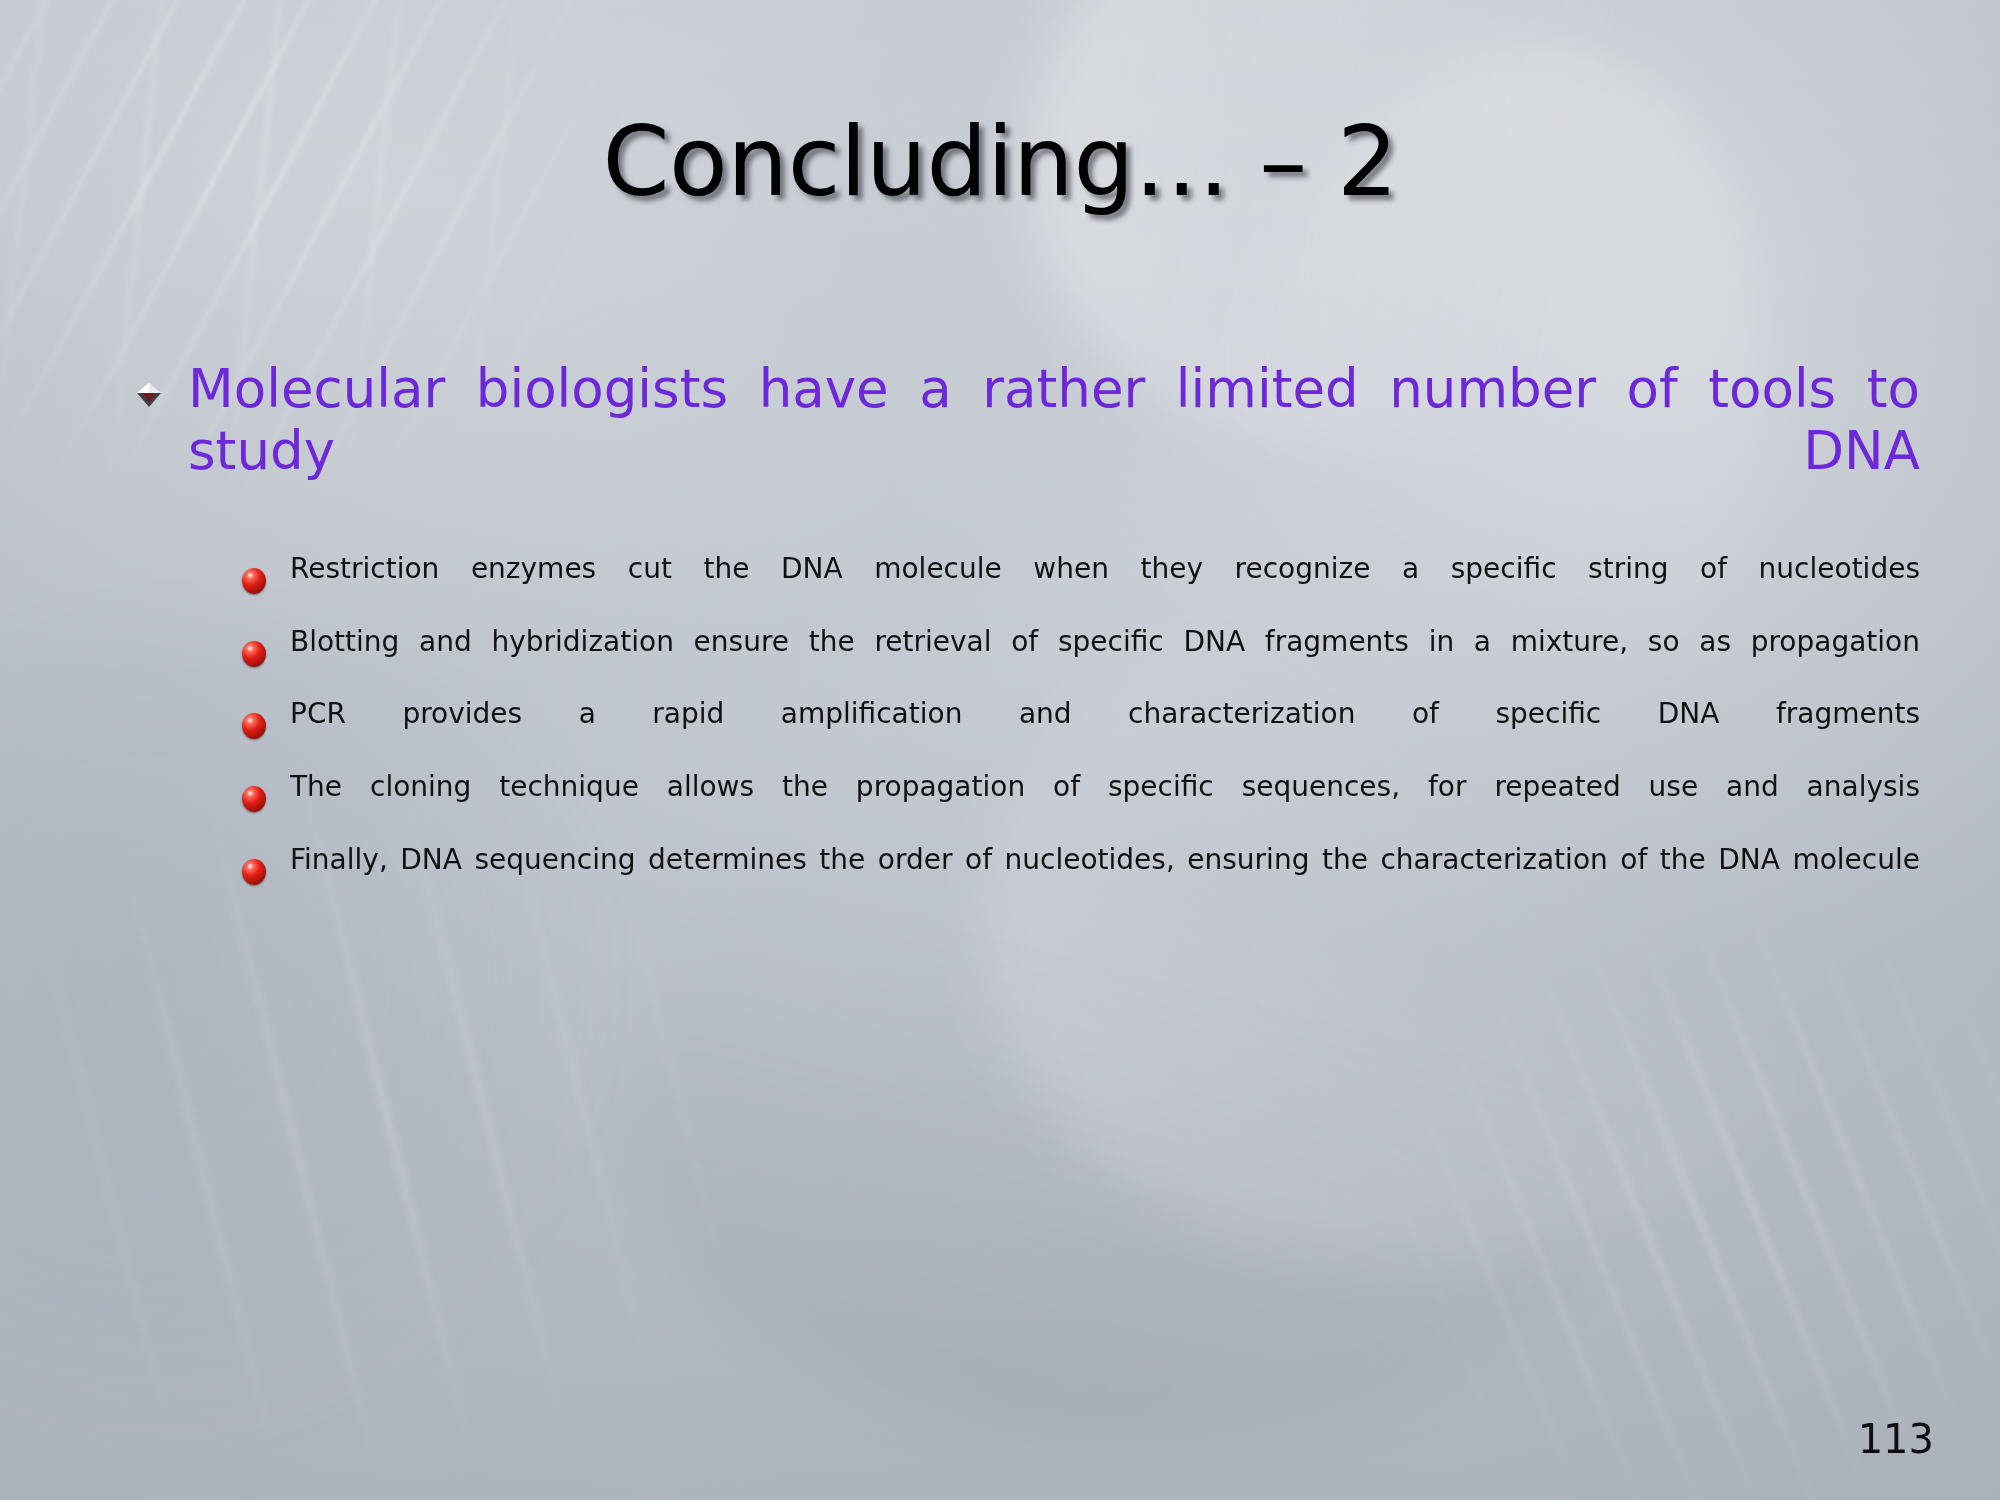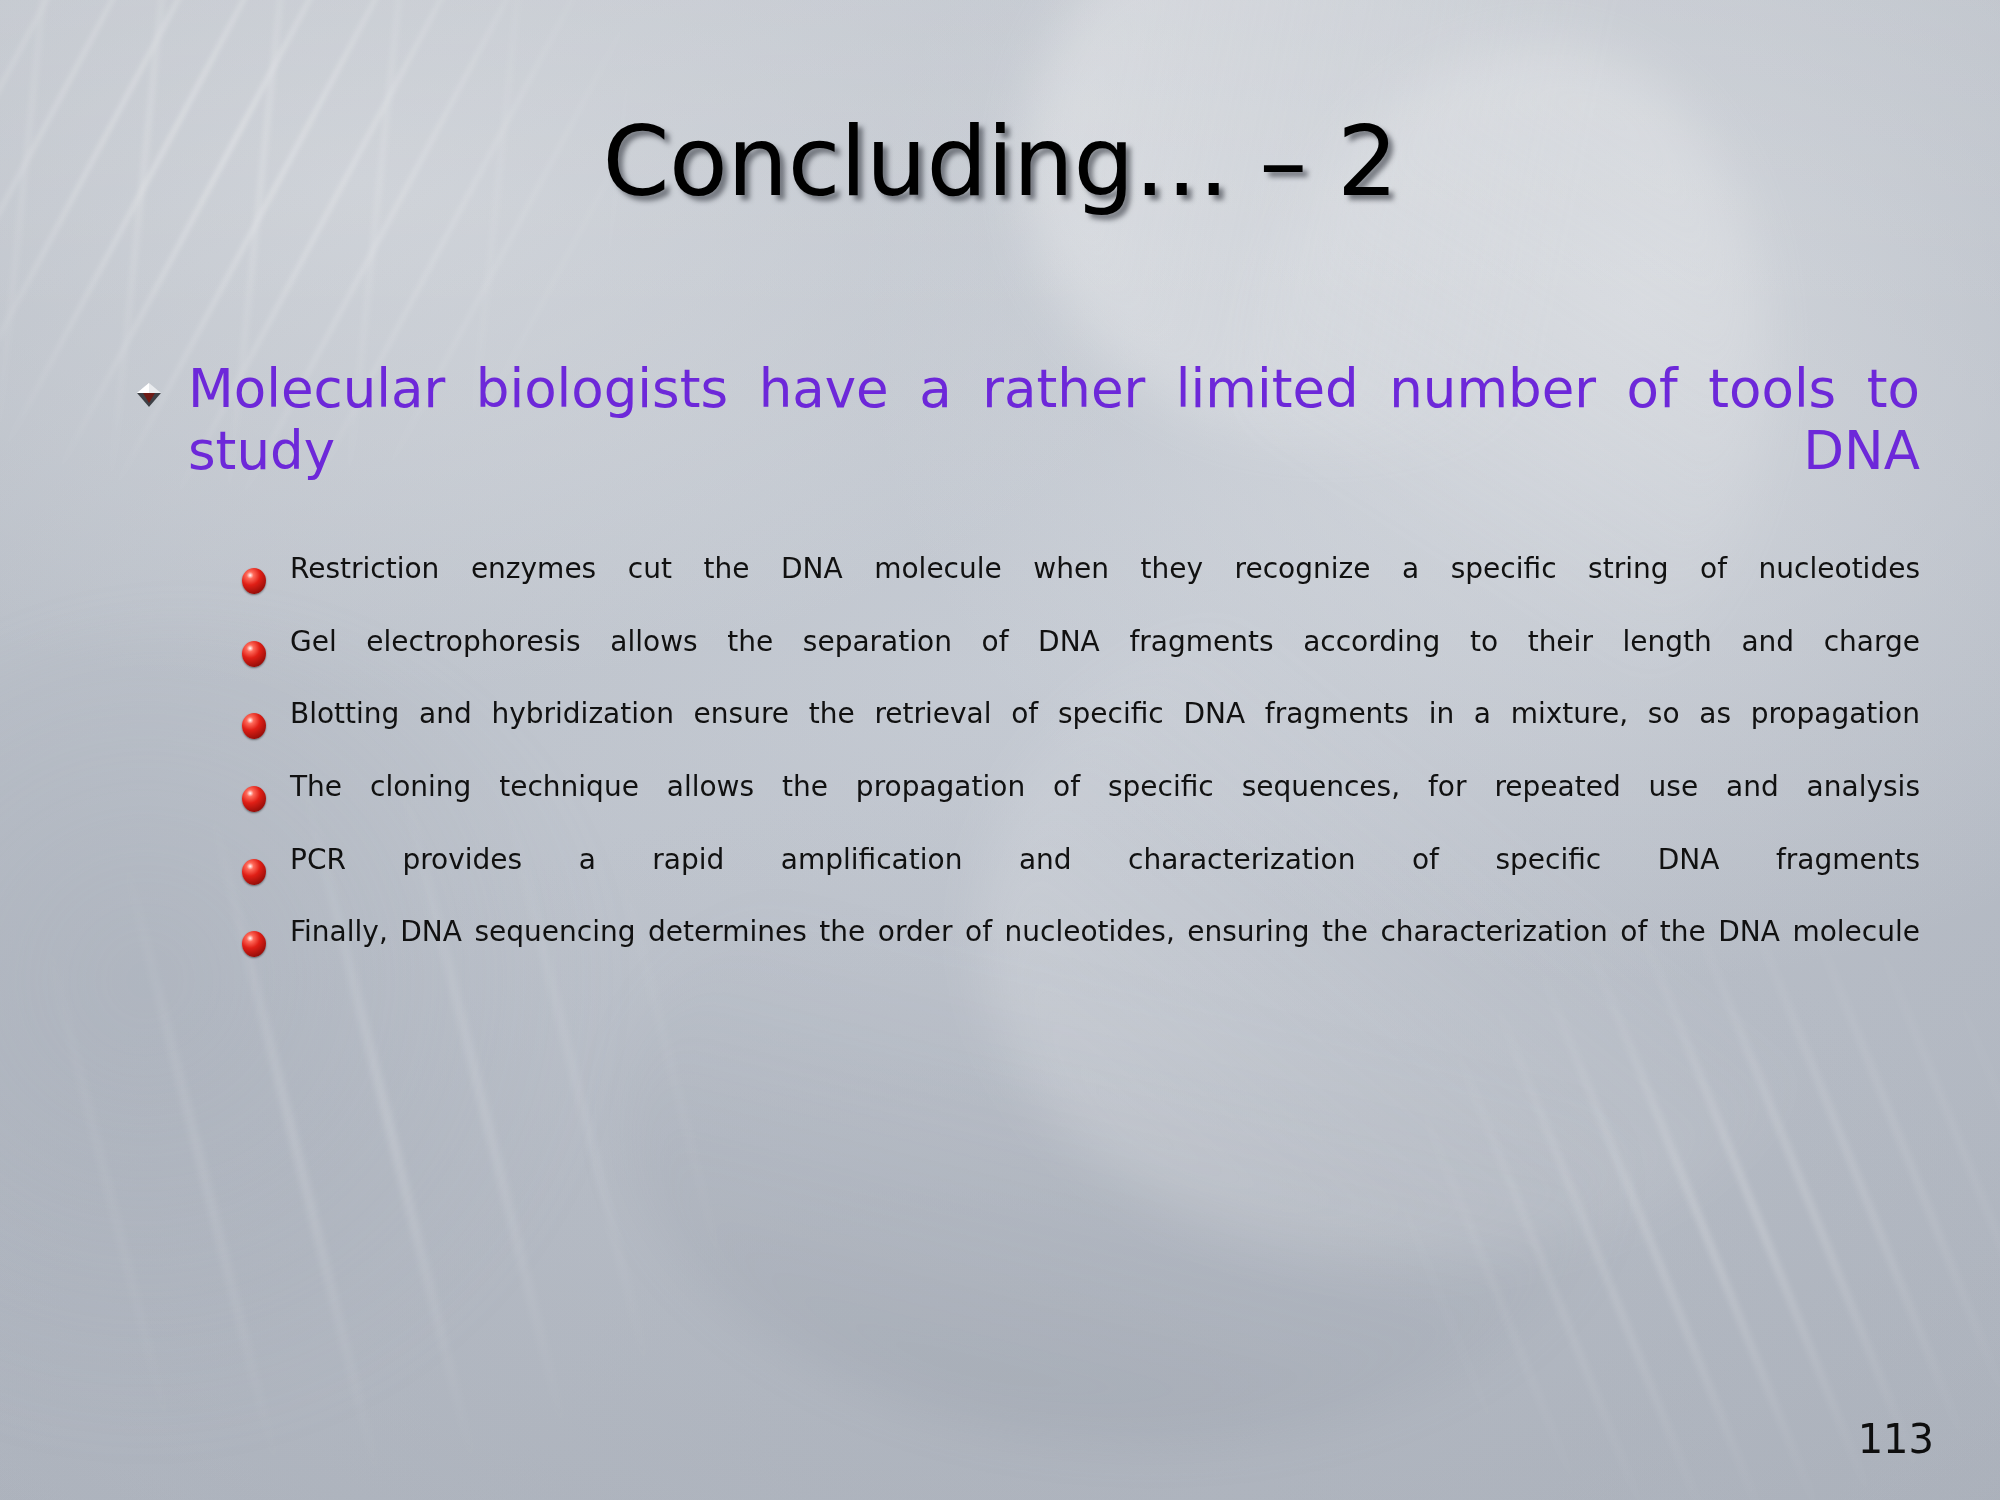--- a/index.html
+++ b/index.html
@@ -226,38 +226,34 @@
       <div class="l1-text">Molecular biologists have a rather limited number of tools to study DNA</div>
     </div>
 
     <div class="sub-list">
 
       <div class="lvl2">
         <span class="bullet-sphere"></span>
         <div class="l2-text">Restriction enzymes cut the DNA molecule when they recognize a specific string of nucleotides</div>
       </div>
 
-      <div class="lvl2">
-        <span class="bullet-sphere"></span>
-        <div class="l2-text">Gel electrophoresis allows the separation of DNA fragments according to their length and charge</div>
-      </div>
 
       <div class="lvl2">
         <span class="bullet-sphere"></span>
         <div class="l2-text">Blotting and hybridization ensure the retrieval of specific DNA fragments in a mixture, so as propagation</div>
       </div>
 
       <div class="lvl2">
         <span class="bullet-sphere"></span>
+        <div class="l2-text">PCR provides a rapid amplification and characterization of specific DNA fragments</div>
+      </div>
+
+      <div class="lvl2">
+        <span class="bullet-sphere"></span>
         <div class="l2-text">The cloning technique allows the propagation of specific sequences, for repeated use and analysis</div>
-      </div>
-
-      <div class="lvl2">
-        <span class="bullet-sphere"></span>
-        <div class="l2-text">PCR provides a rapid amplification and characterization of specific DNA fragments</div>
       </div>
 
       <div class="lvl2">
         <span class="bullet-sphere"></span>
         <div class="l2-text">Finally, DNA sequencing determines the order of nucleotides, ensuring the characterization of the DNA molecule</div>
       </div>
 
     </div>
   </div>
 

